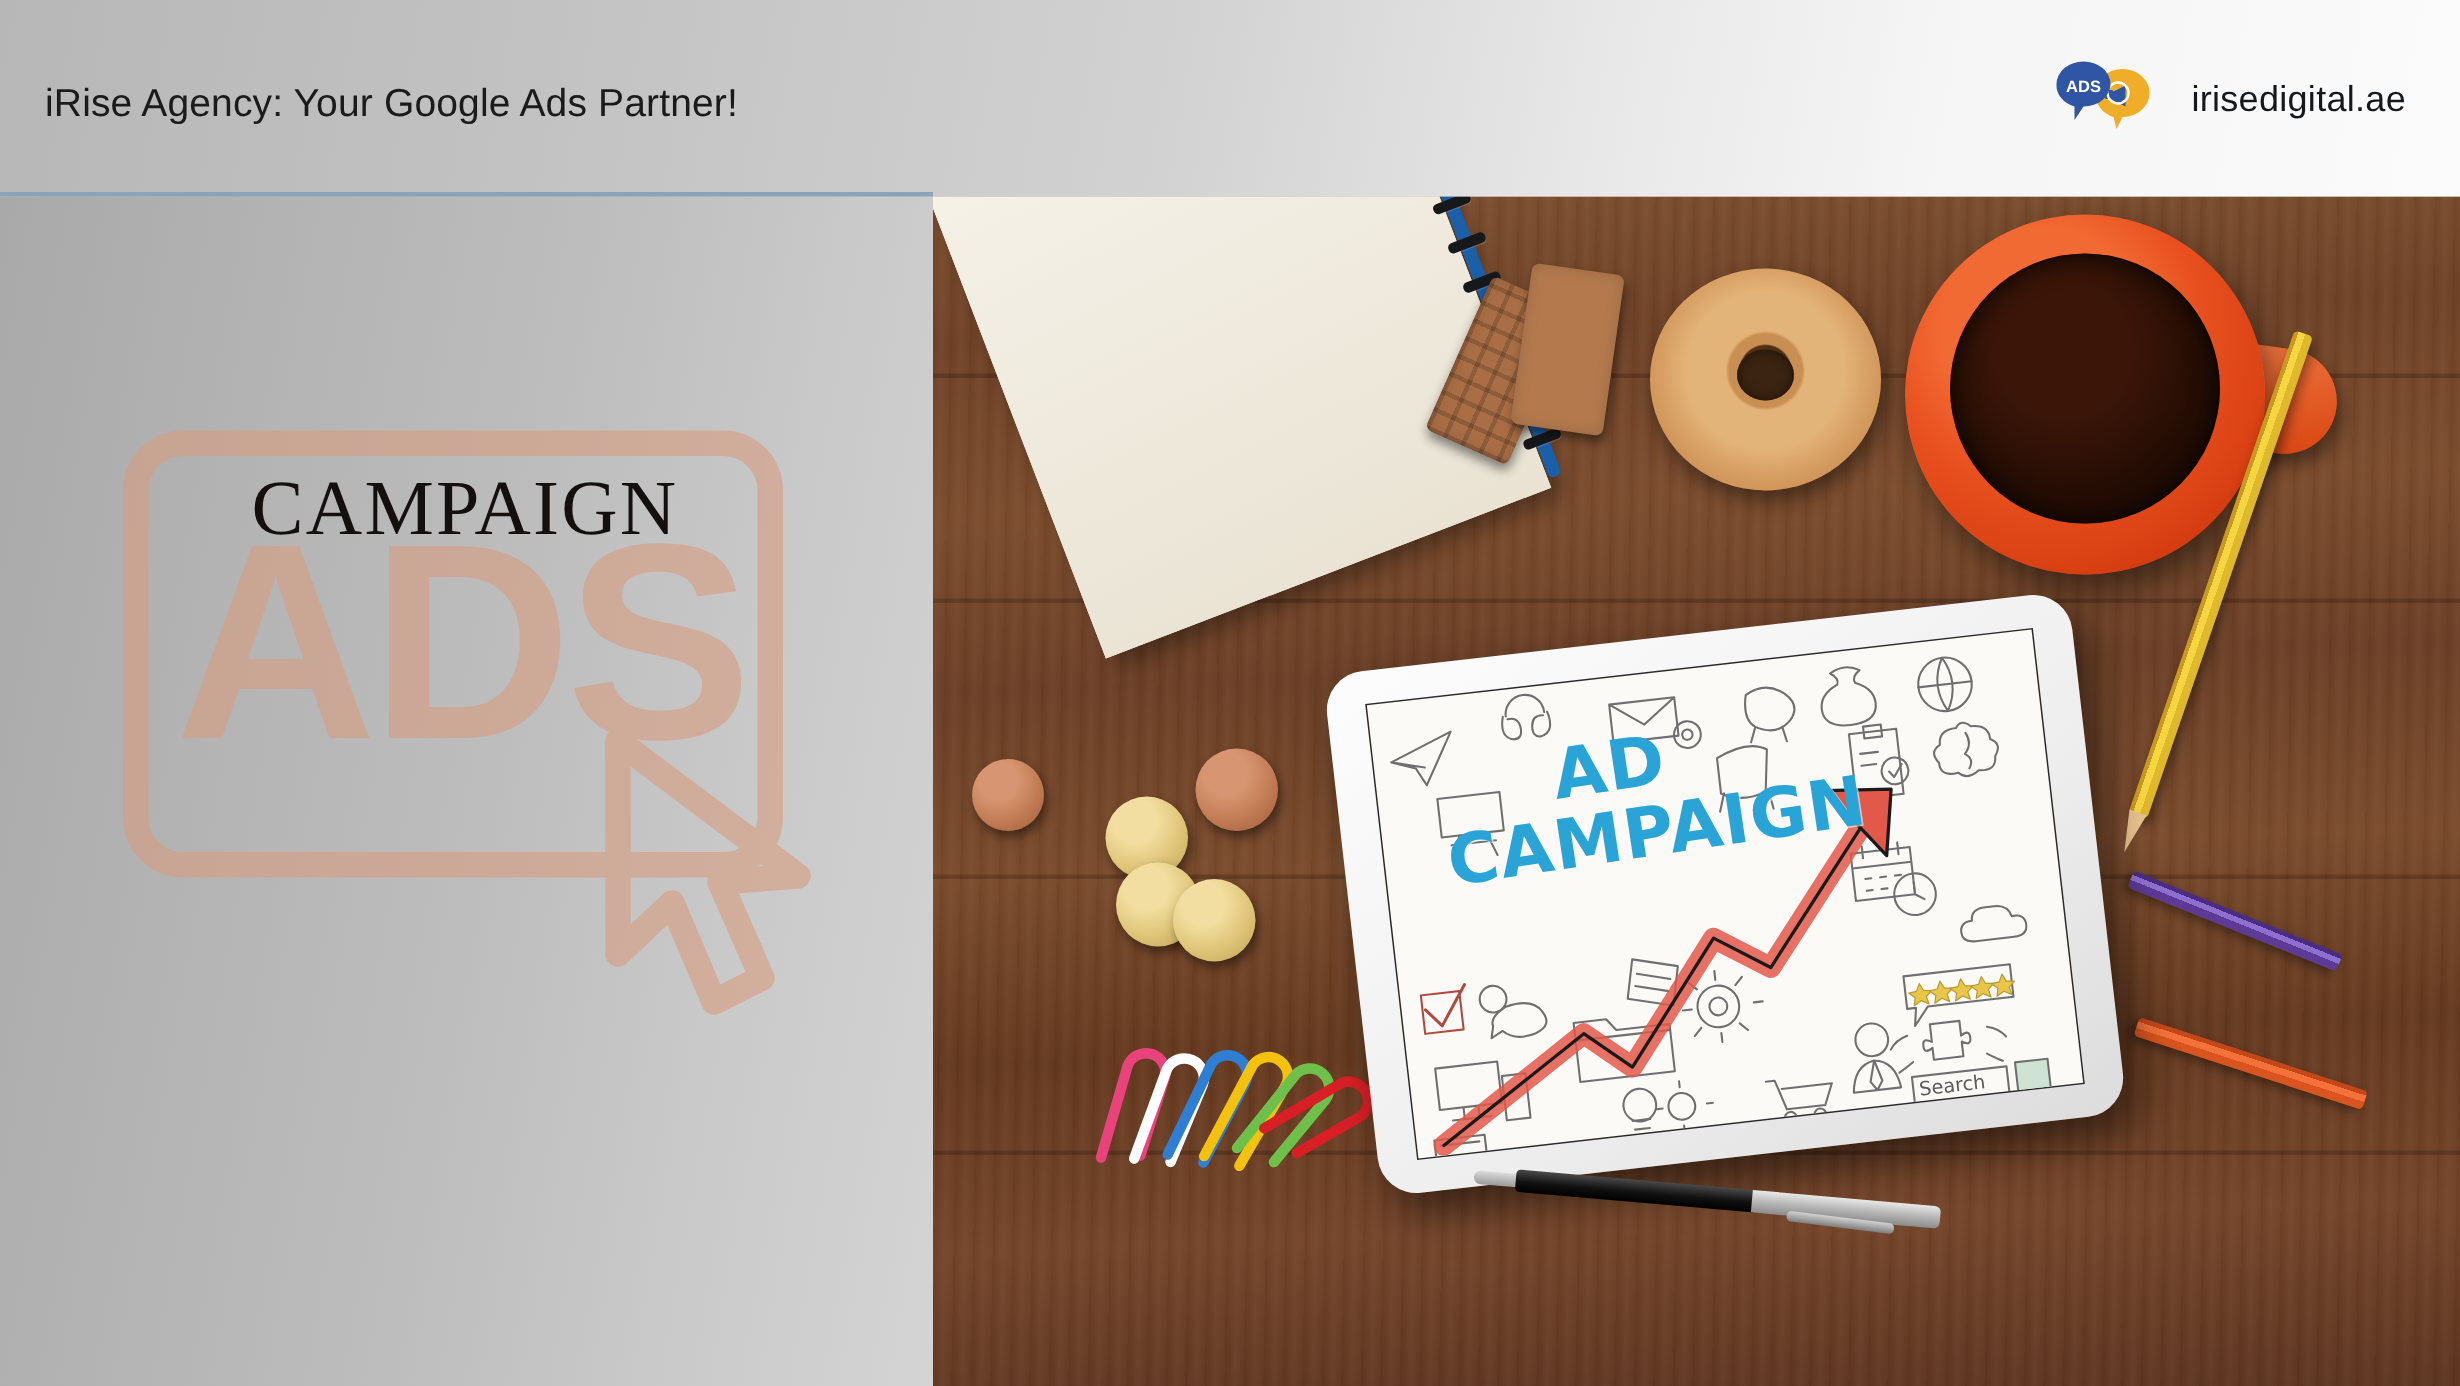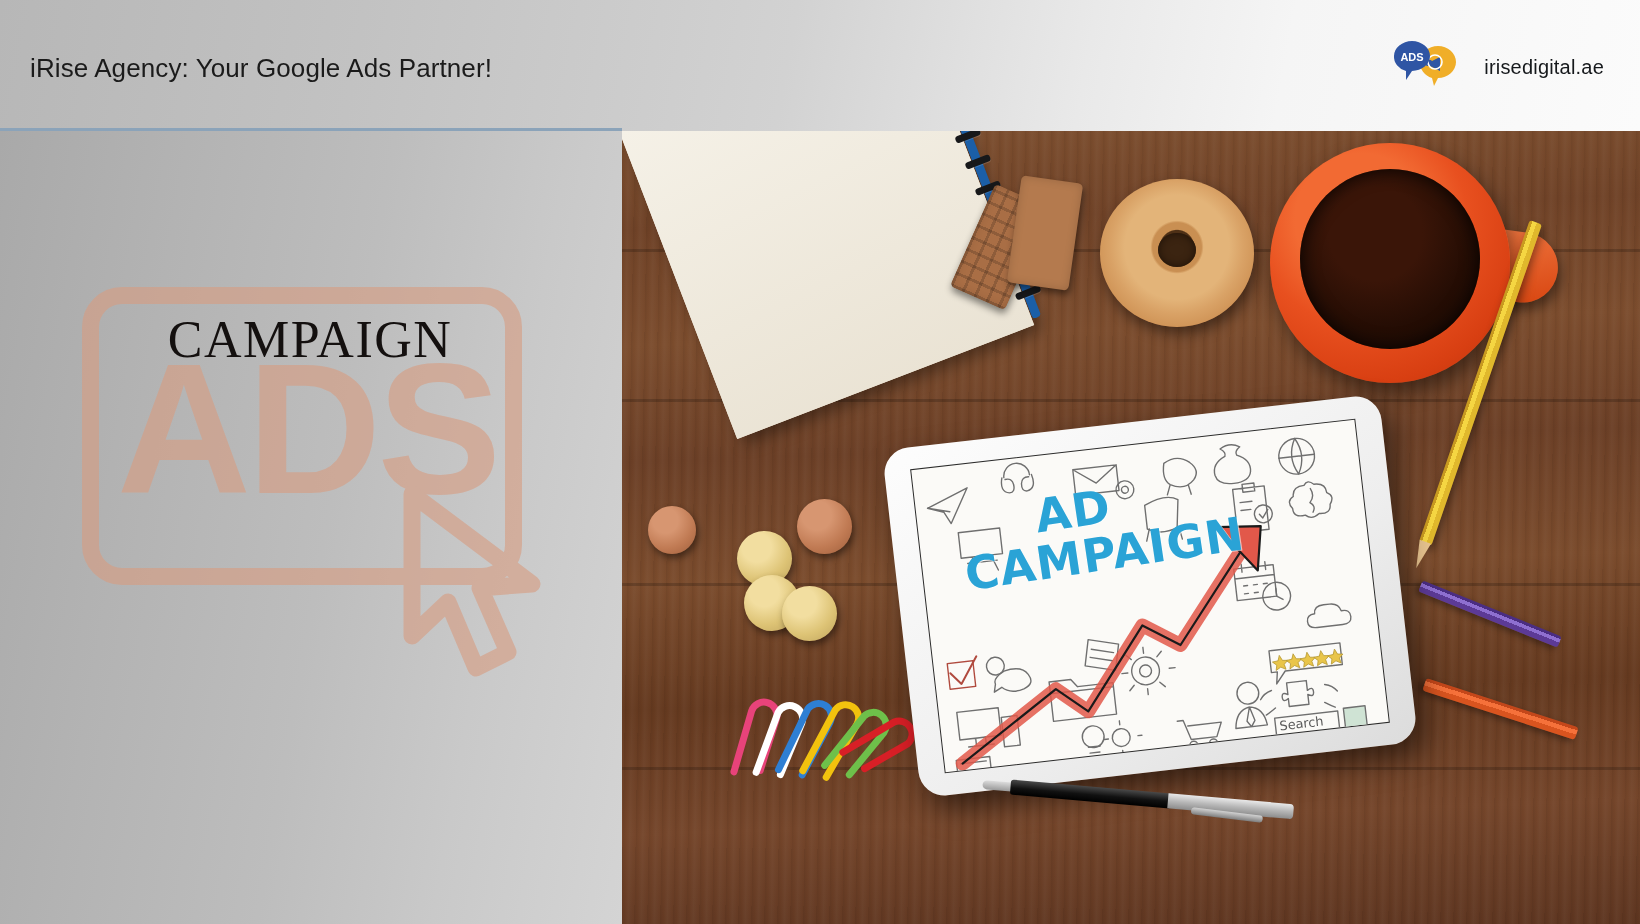--- a/index.html
+++ b/index.html
@@ -22,21 +22,21 @@
     font-size:26px; letter-spacing:.1px; color:#1b1b1b;
     font-family:"Liberation Sans", sans-serif; font-weight:400;
     white-space:nowrap;
   }
   #brand {
     position:absolute; right:36px; top:36px;
     display:flex; align-items:center; gap:22px;
   }
   #brand-logo { position:relative; width:72px; height:62px; }
   #brand-domain {
-    font-size:20px; color:#16191c; letter-spacing:.2px;
+    font-size:24px; color:#16191c; letter-spacing:.2px;
     font-family:"Liberation Sans", sans-serif; white-space:nowrap;
   }
 
   
   #header-rule {
     position:absolute; left:0; top:128px; width:622px; height:3px;
     background:#8ba3b9; z-index:7;
   }
 
   

